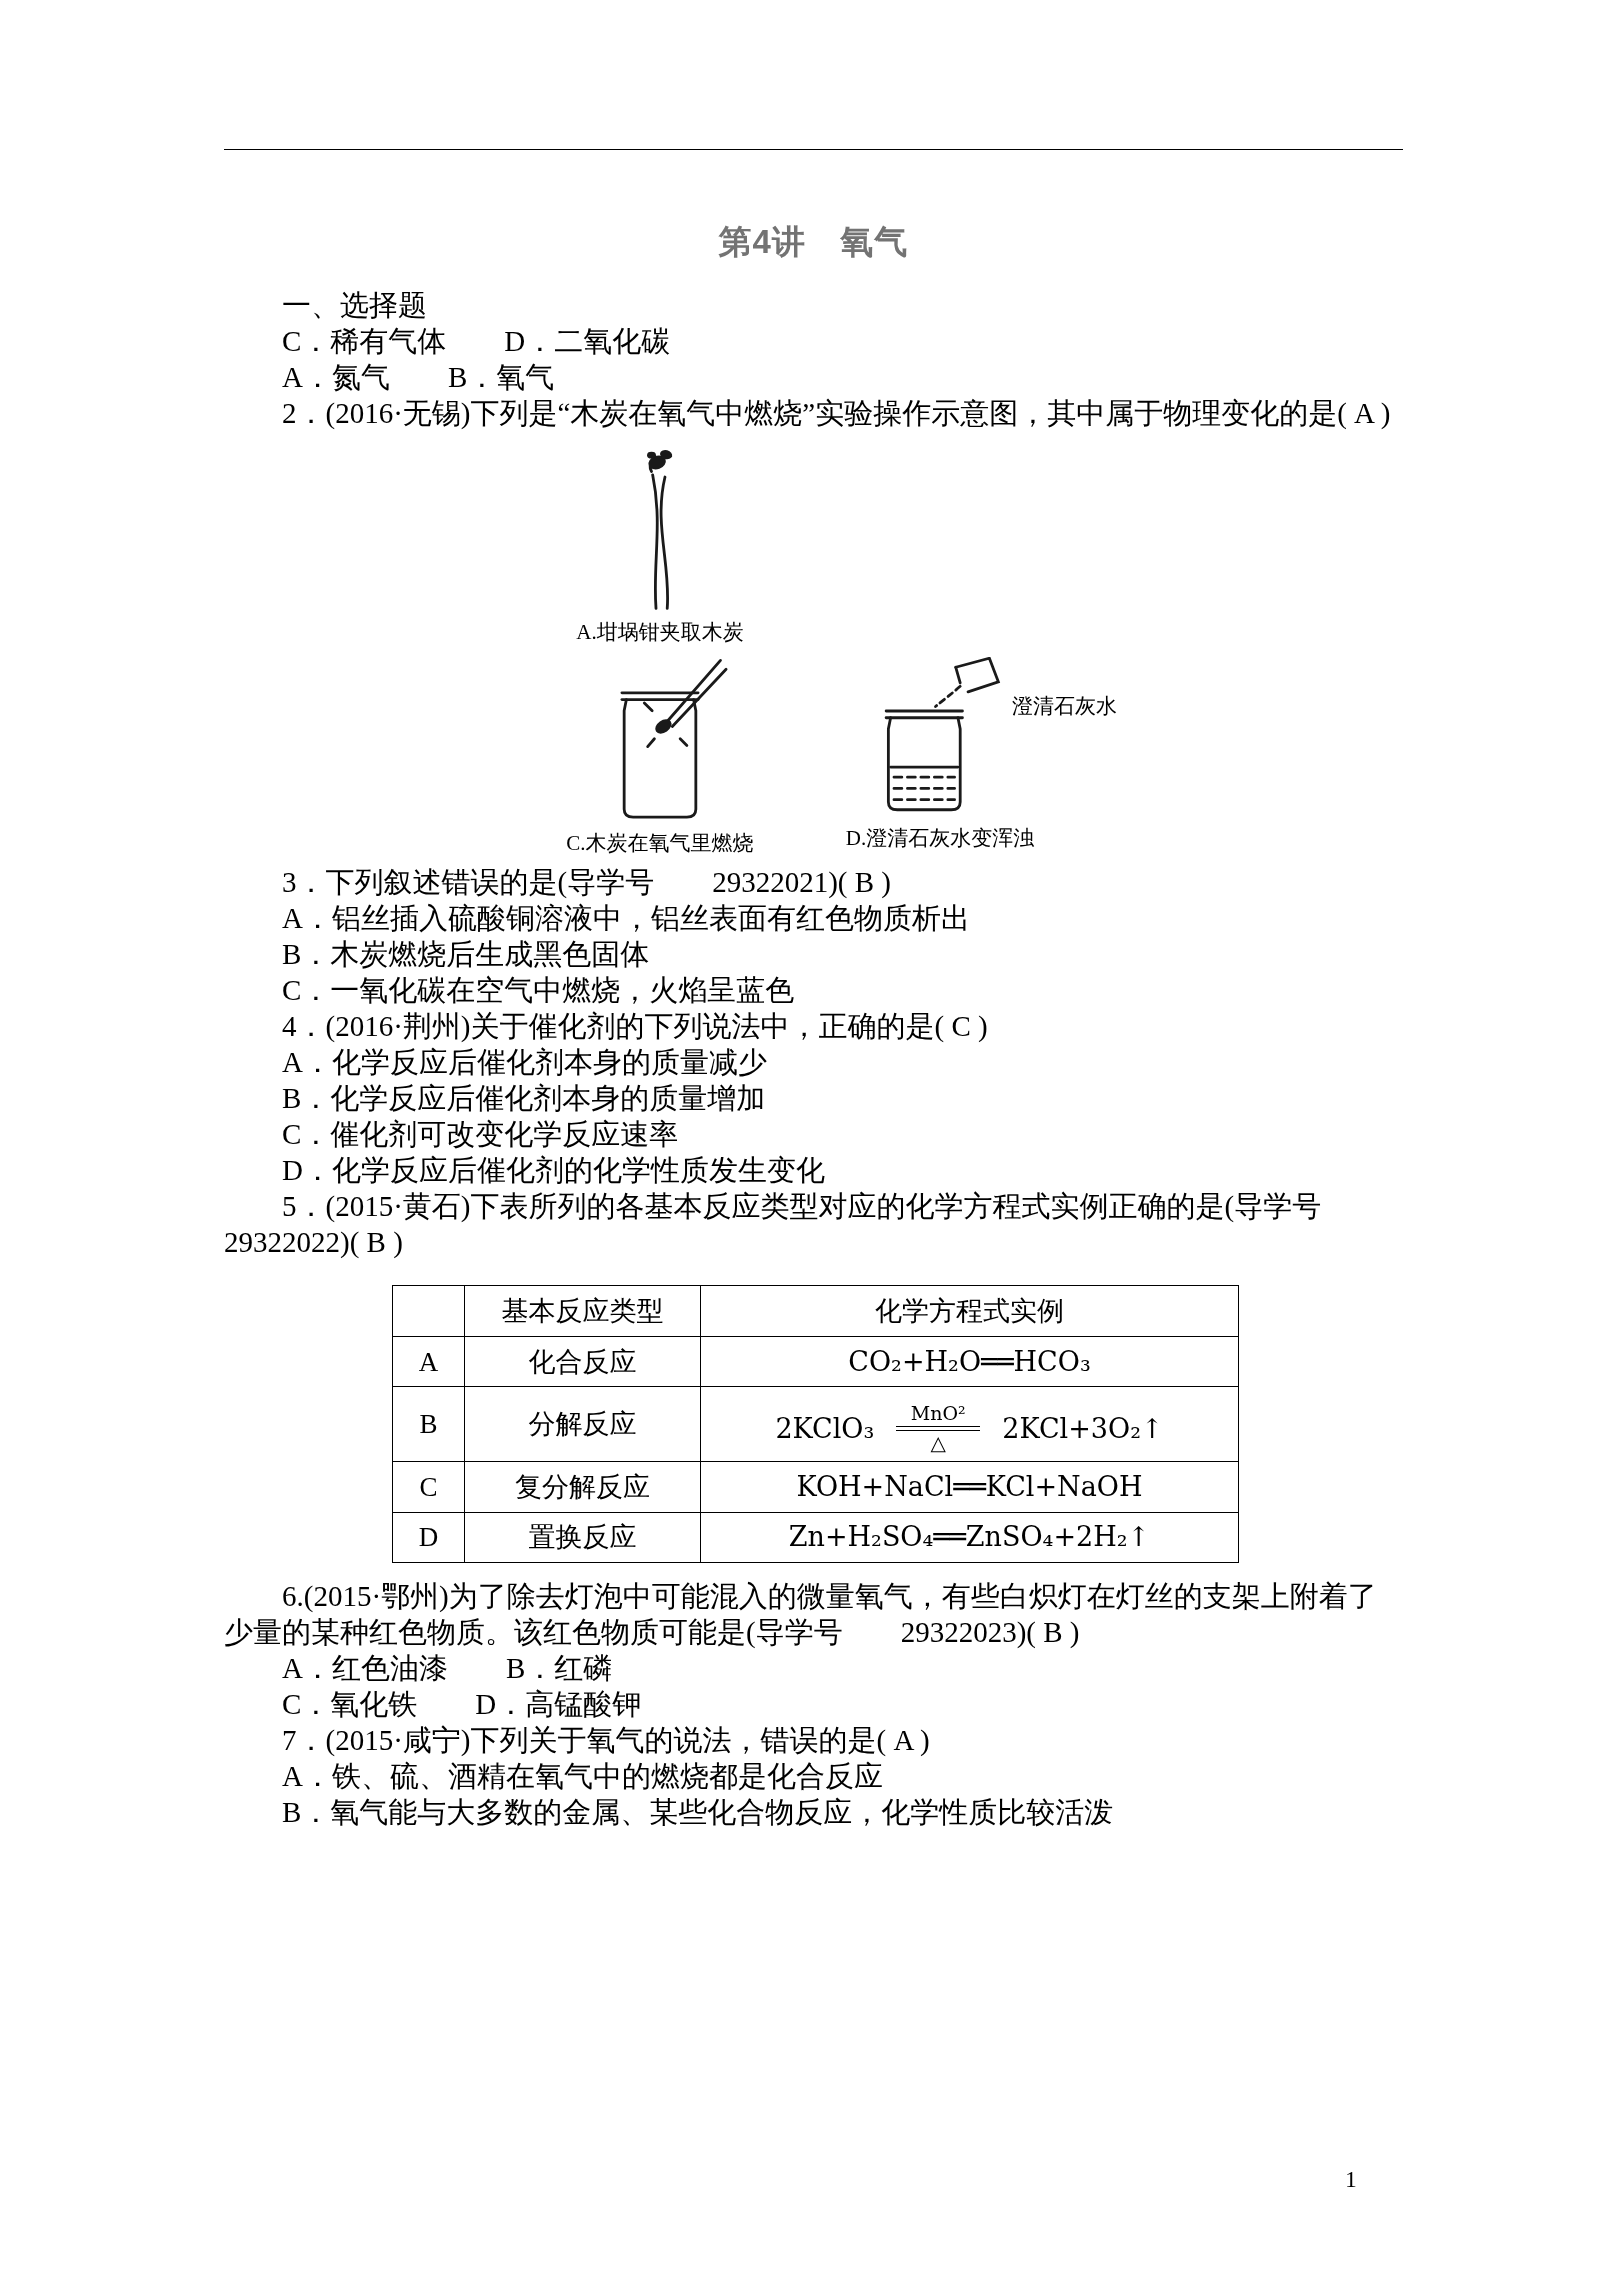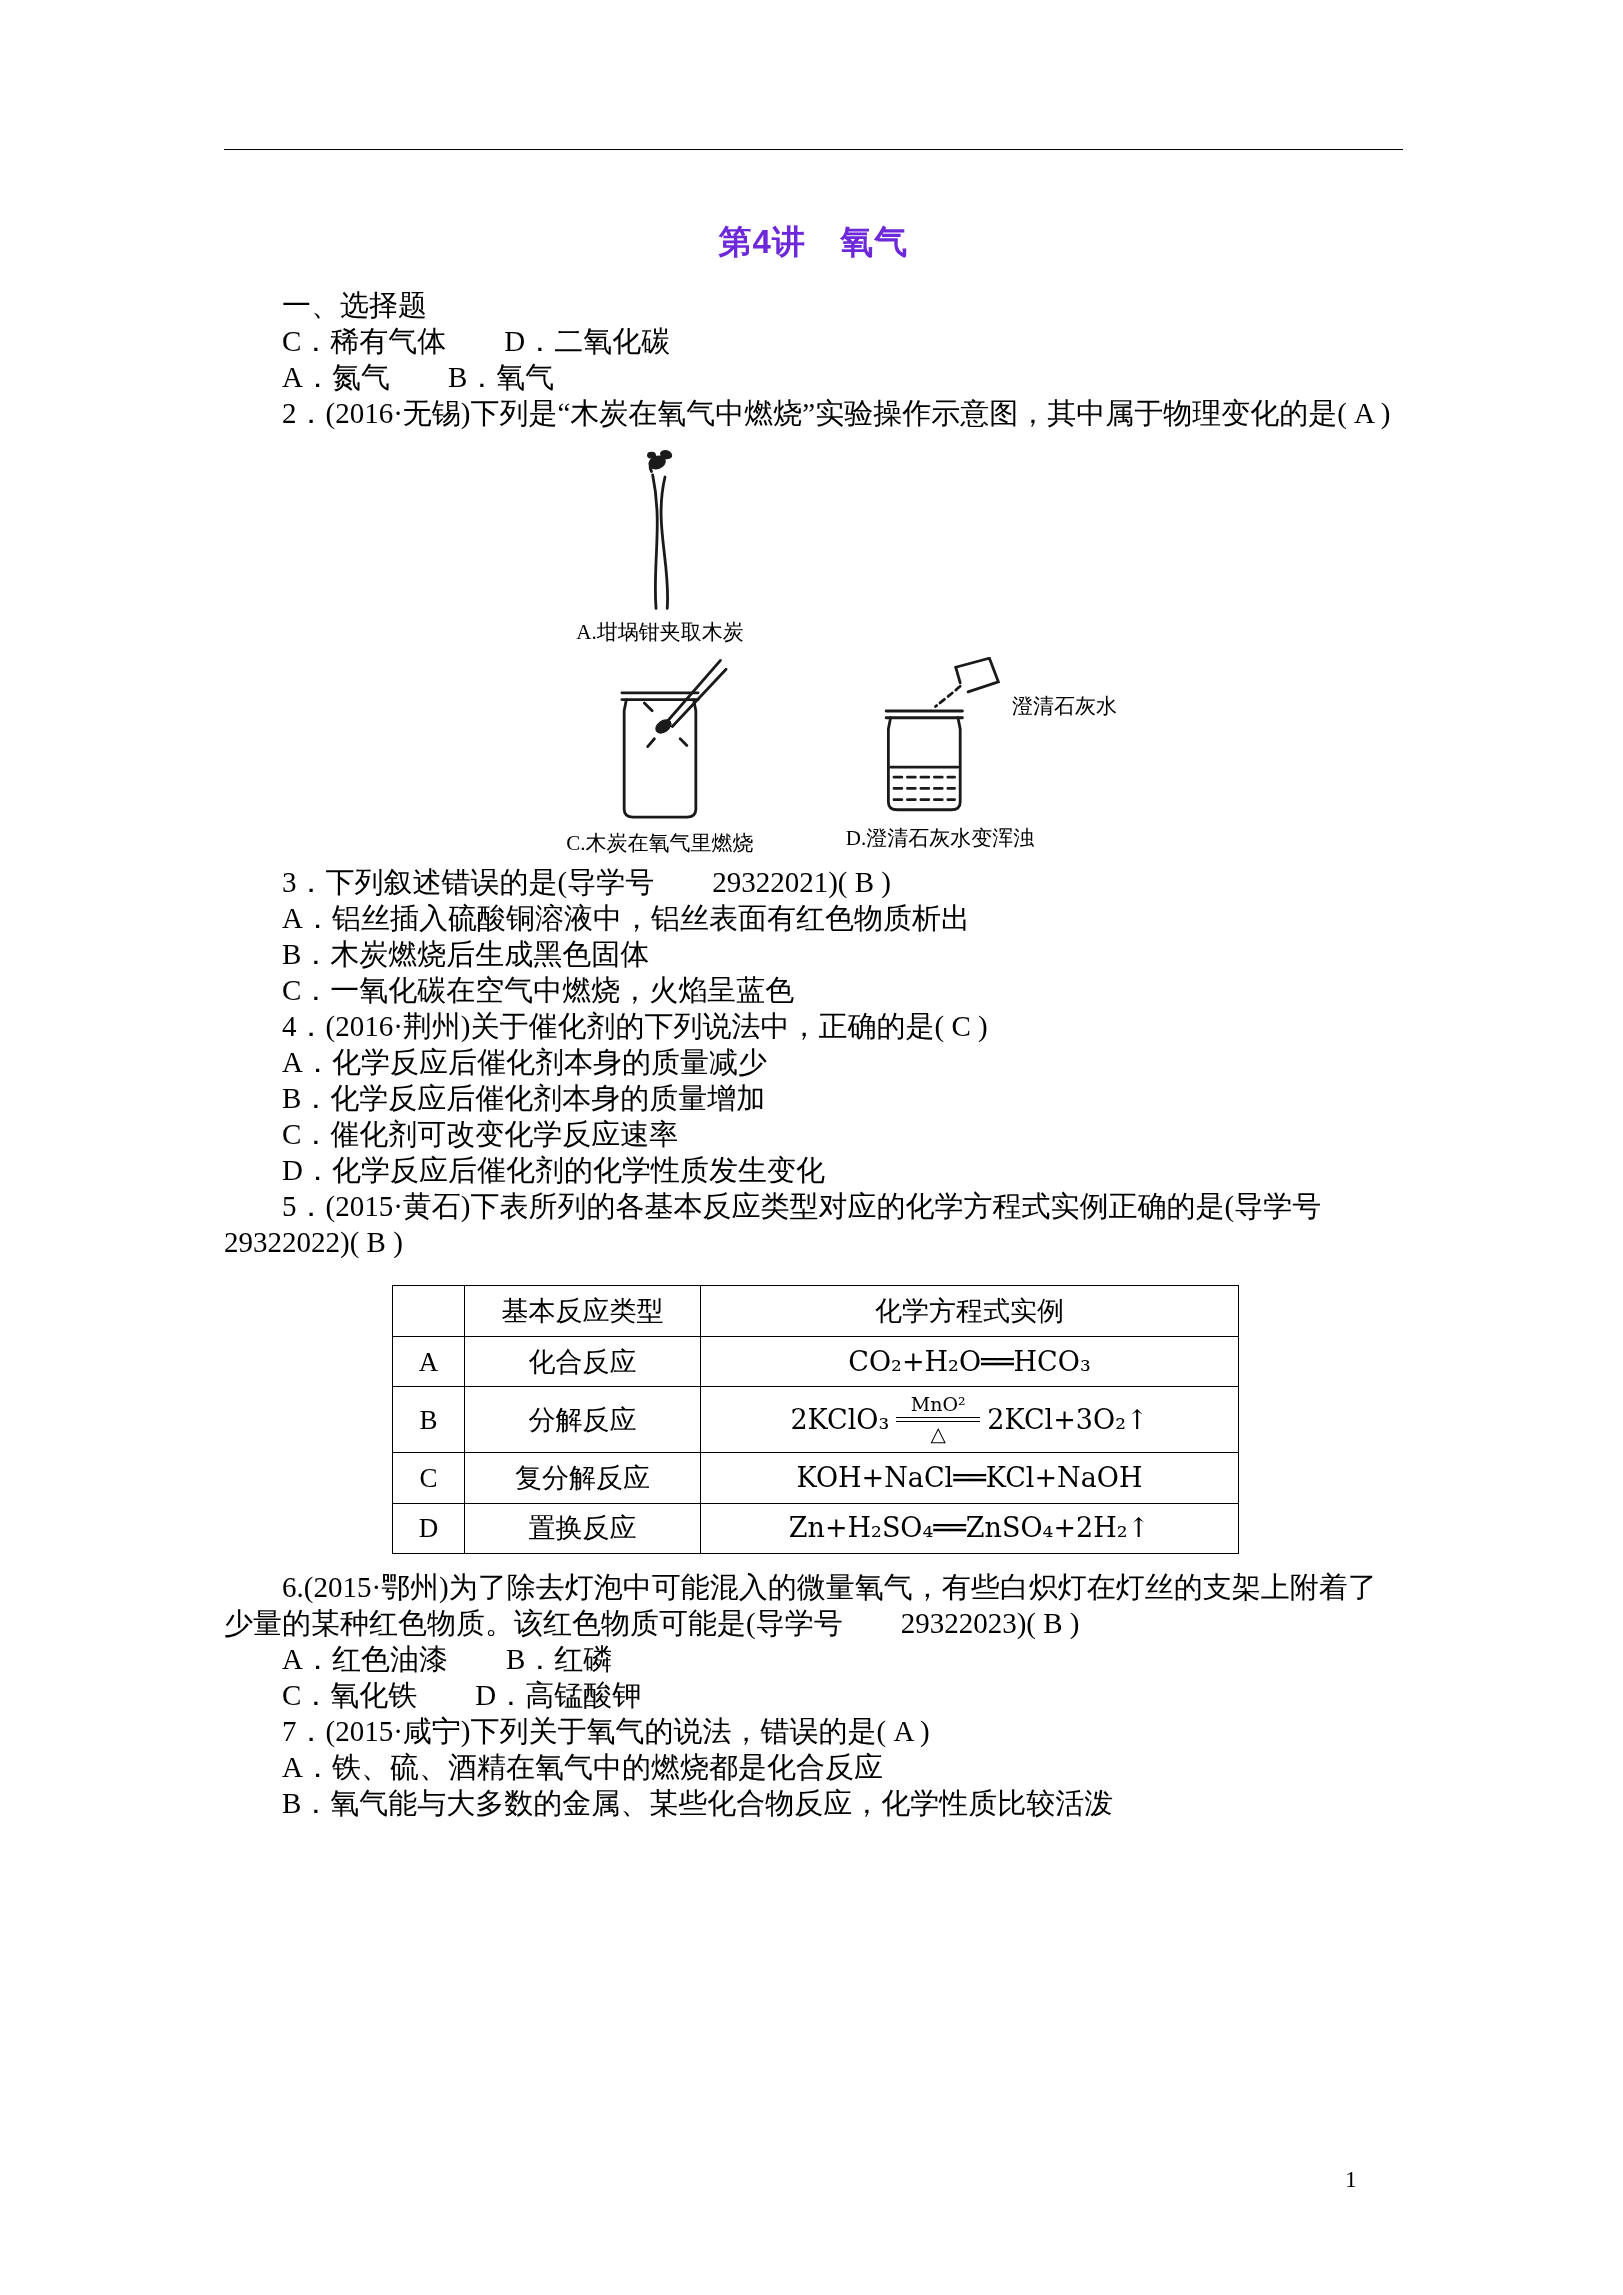--- a/index.html
+++ b/index.html
@@ -25,36 +25,36 @@
   .fig-row { display: flex; margin-left: 296px; }
   .fig-col { width: 280px; display: flex; flex-direction: column; align-items: center; position: relative; }
   .fig-col svg { display: block; }
   .fig-caption { font-size: 21px; line-height: 27px; margin-top: 4.5px; white-space: nowrap; text-indent: 0; }
   .limewater-label { position: absolute; left: 212px; top: 31px; font-size: 21px; white-space: nowrap; }
 
   
   .rxn-table { border-collapse: collapse; table-layout: fixed; margin: 25px 0 14.6px 168px; }
   .rxn-table td { border: 1.7px solid #000; text-align: center; vertical-align: middle; font-size: 27px; padding: 6.7px 7.9px; }
   .formula { font-family: "DejaVu Serif", "DejaVu Sans", serif; }
-  .formula-complex { display: flex; align-items: center; justify-content: center; gap: 7px; }
+  .formula-complex { display: flex; align-items: center; justify-content: center; gap: 22px; margin-top: 9px; }
   .cond { display: inline-flex; flex-direction: column; align-items: center; }
   .cond-top { font-size: 19px; line-height: 1.15; }
   .cond-bar { width: 84px; height: 4.5px; border-top: 1.7px solid #000; border-bottom: 1.7px solid #000; margin: 1.7px 0 0.6px 0; }
   .cond-bot { font-size: 20px; line-height: 1.15; }
 
   .page-number { position: absolute; left: 1345px; top: 2166px; font-size: 23.6px; }
   svg .ink { stroke: #1a1a1a; fill: none; stroke-width: 5; stroke-linecap: round; }
 </style>
 </head>
 <body>
 
 <div class="page">
   <div class="top-rule"></div>
 
-  <h1 class="page-title" style="color: #6d28d9;">第4讲　氧气</h1>
+  <h1 class="page-title" style="color: #737373;">第4讲　氧气</h1>
 
   <div class="body-text">
     <p class="para">一、选择题</p>
 
     <p class="para">C．稀有气体　　D．二氧化碳</p>
     <p class="para">A．氮气　　B．氧气</p>
 
     <p class="para">2．(2016·无锡)下列是“木炭在氧气中燃烧”实验操作示意图，其中属于物理变化的是( A )</p>
 
     <div class="figures">

